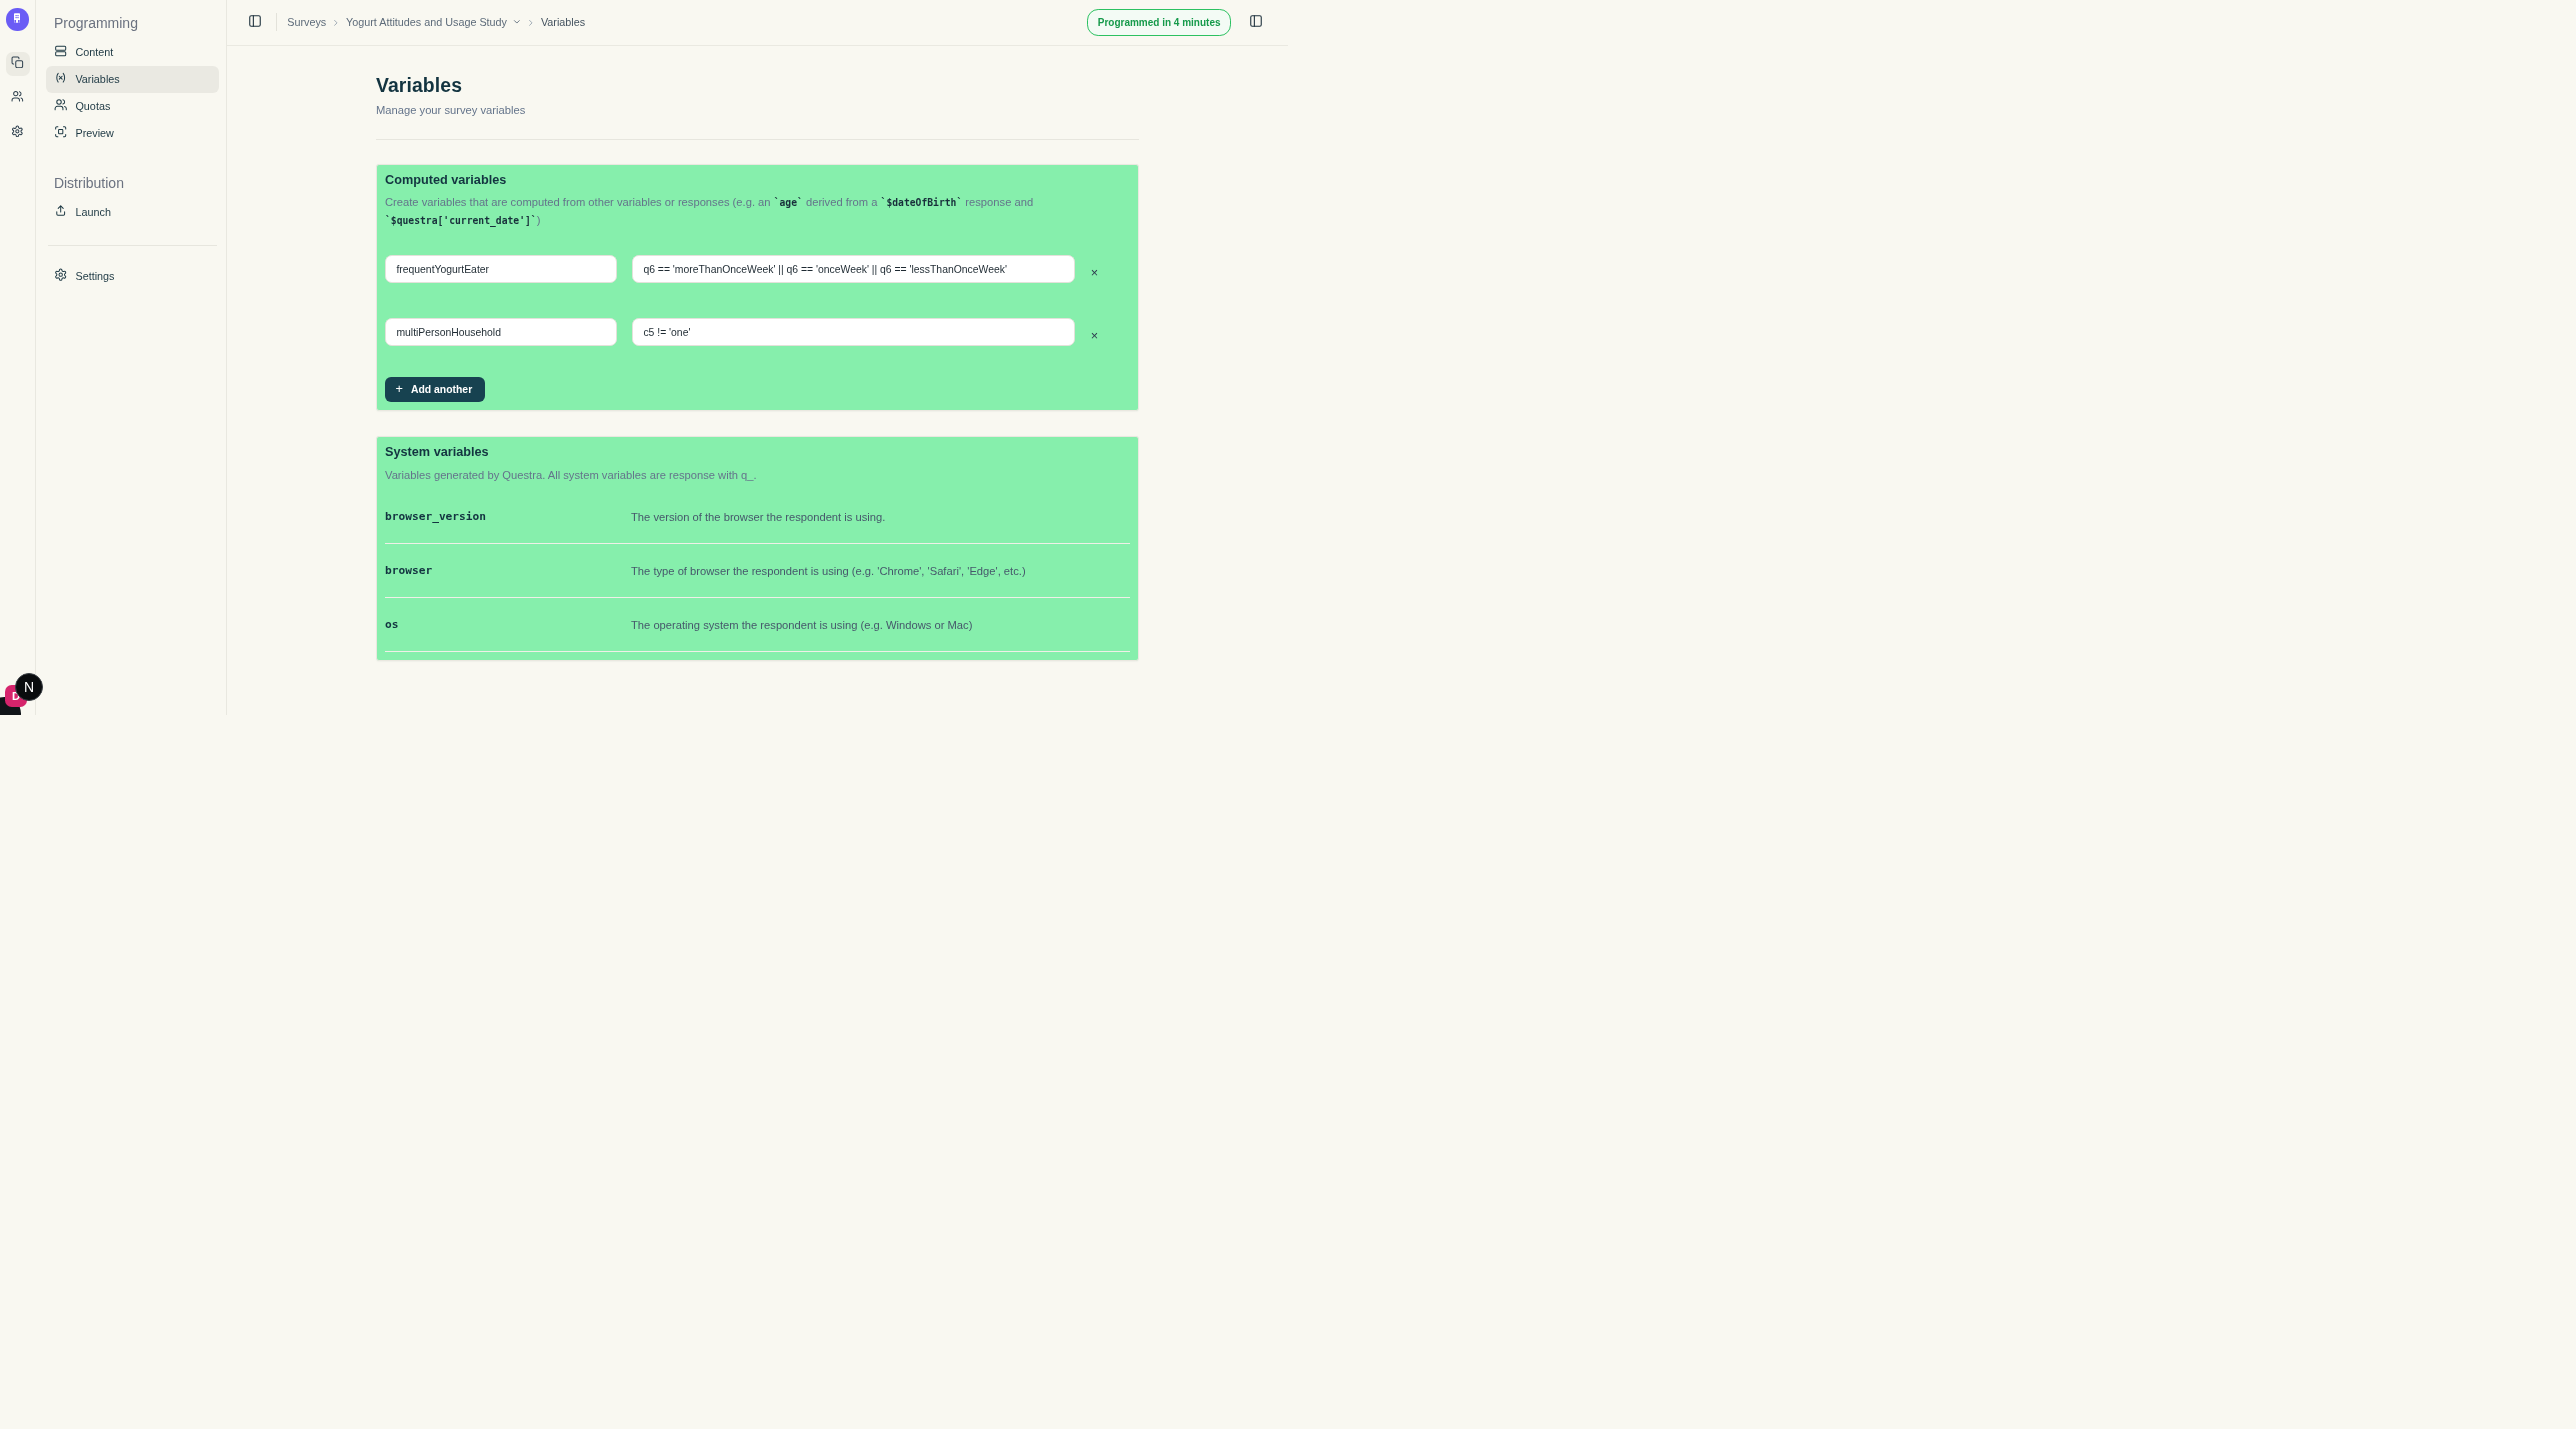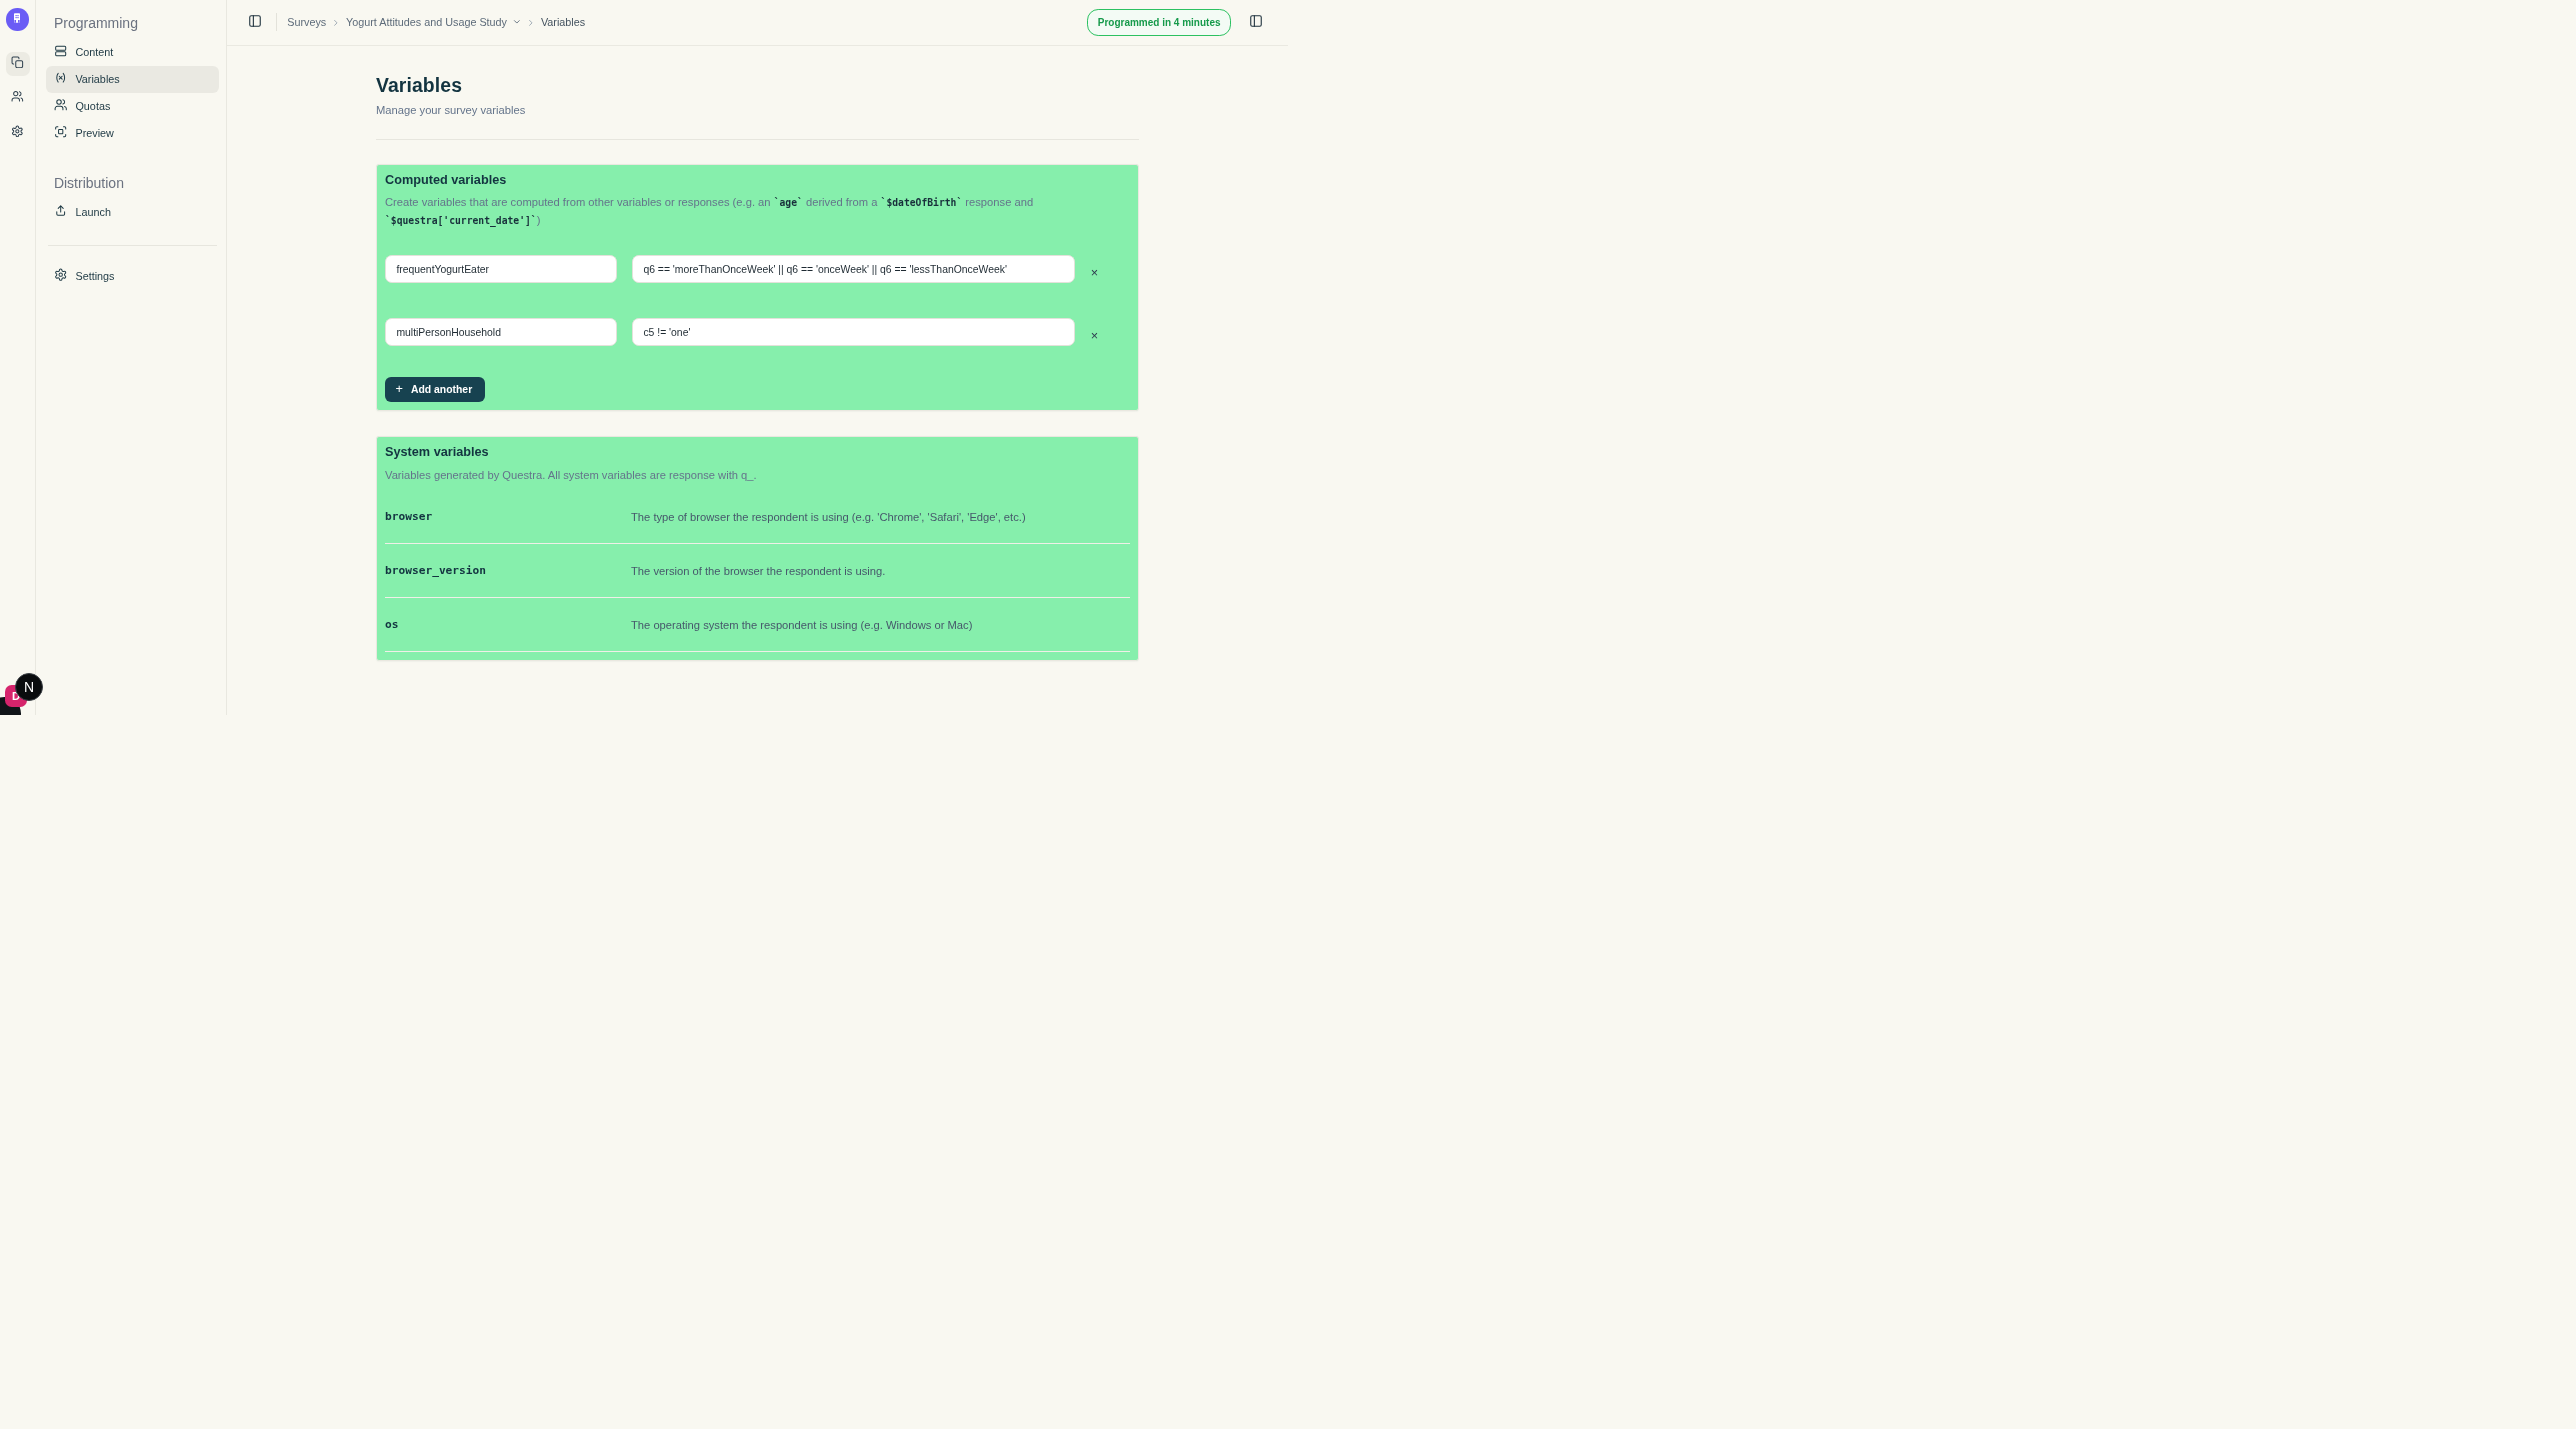--- a/index.html
+++ b/index.html
@@ -274,26 +274,26 @@
             <span>Add another</span>
           </button>
         </div>
 
         <div class="card card-system">
           <h2>System variables</h2>
           <p class="card-desc">Variables generated by Questra. All system variables are response with q_.</p>
 
           <div class="sys-rows">
             <div class="sys-row">
+              <div class="sys-name">browser_version</div>
+              <div class="sys-desc">The version of the browser the respondent is using.</div>
+            </div>
+            <div class="sys-row">
               <div class="sys-name">browser</div>
               <div class="sys-desc">The type of browser the respondent is using (e.g. 'Chrome', 'Safari', 'Edge', etc.)</div>
-            </div>
-            <div class="sys-row">
-              <div class="sys-name">browser_version</div>
-              <div class="sys-desc">The version of the browser the respondent is using.</div>
             </div>
             <div class="sys-row">
               <div class="sys-name">os</div>
               <div class="sys-desc">The operating system the respondent is using (e.g. Windows or Mac)</div>
             </div>
           </div>
         </div>
 
       </div>
     </div>

